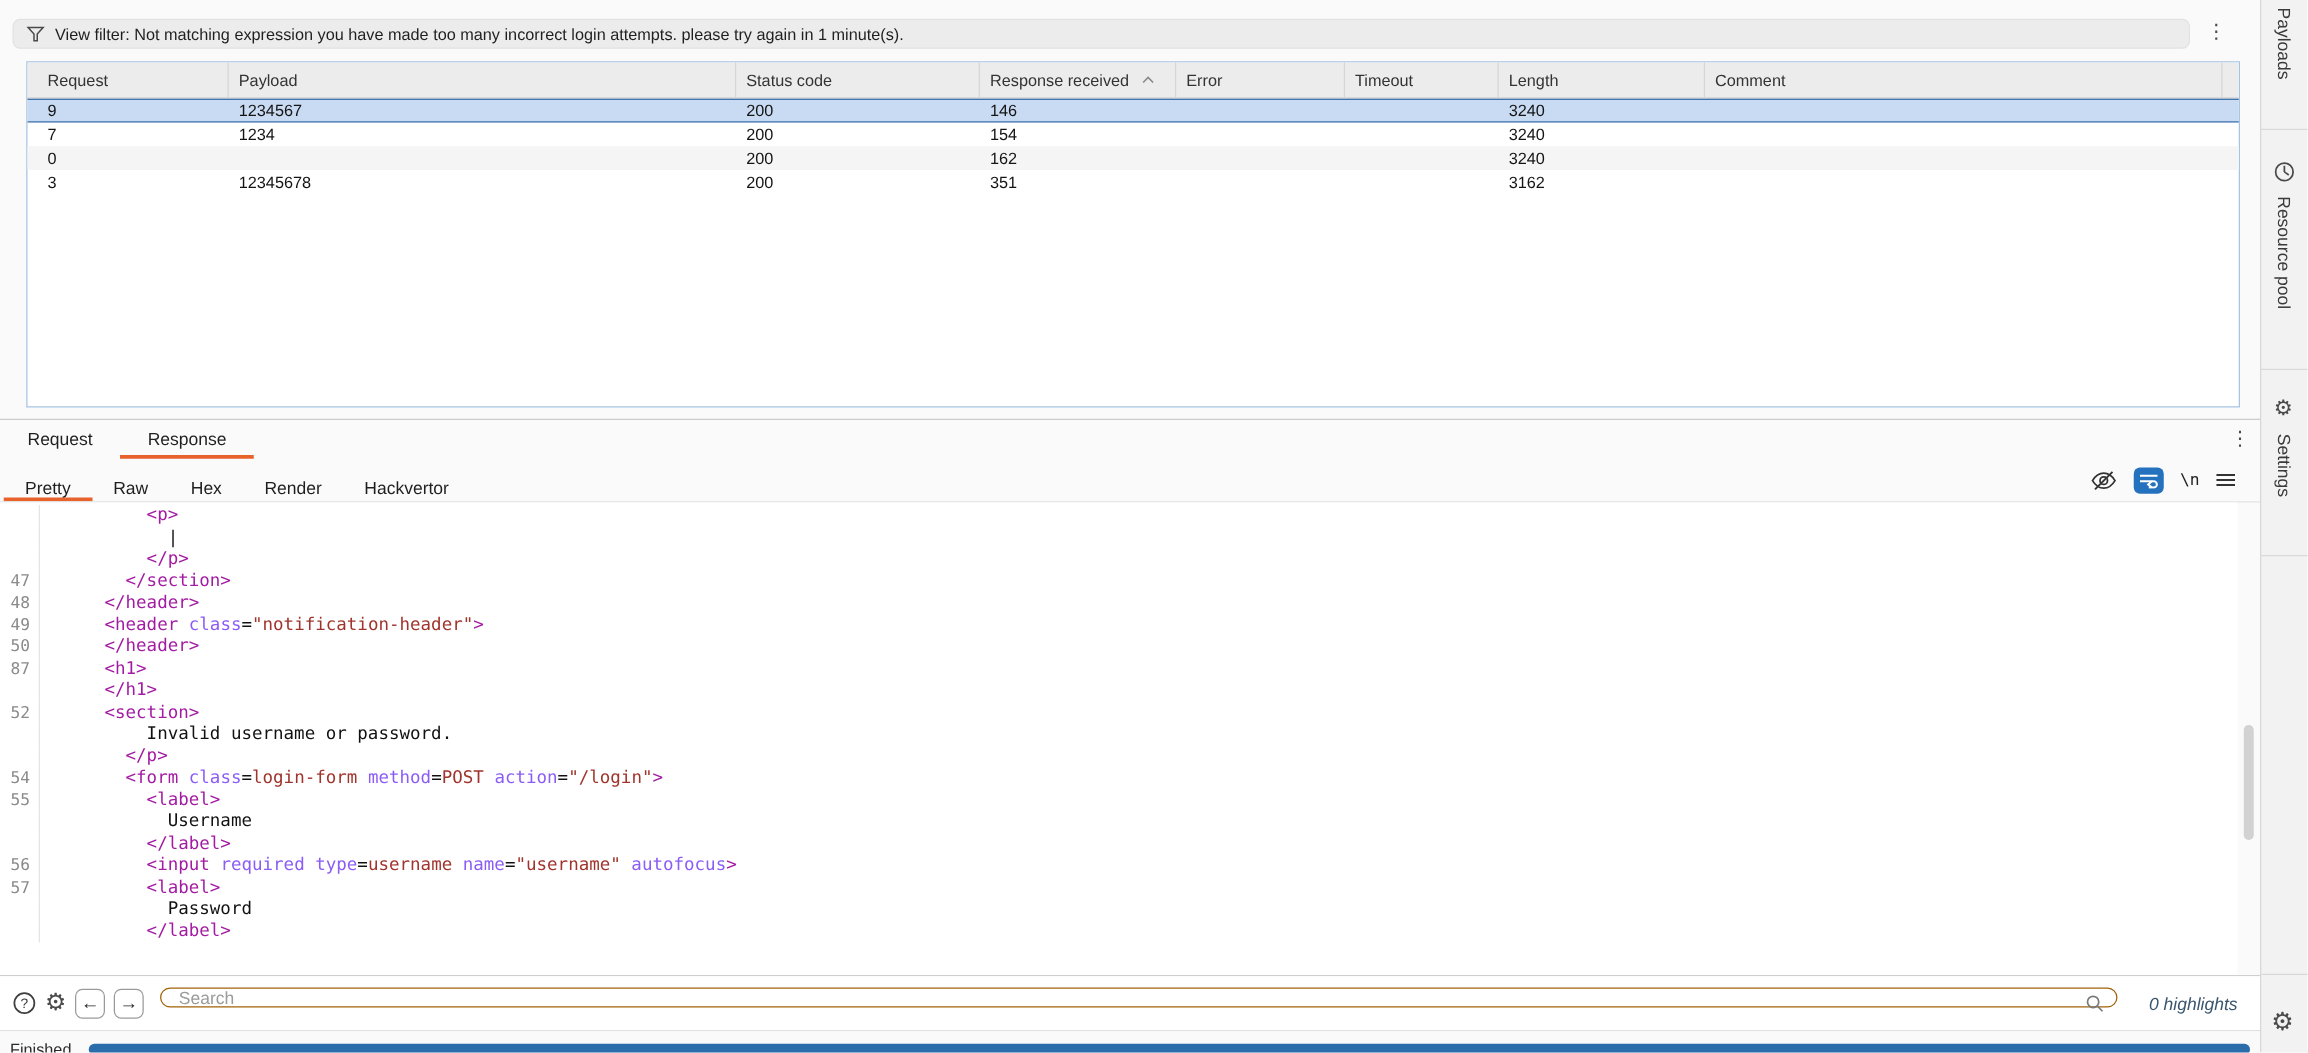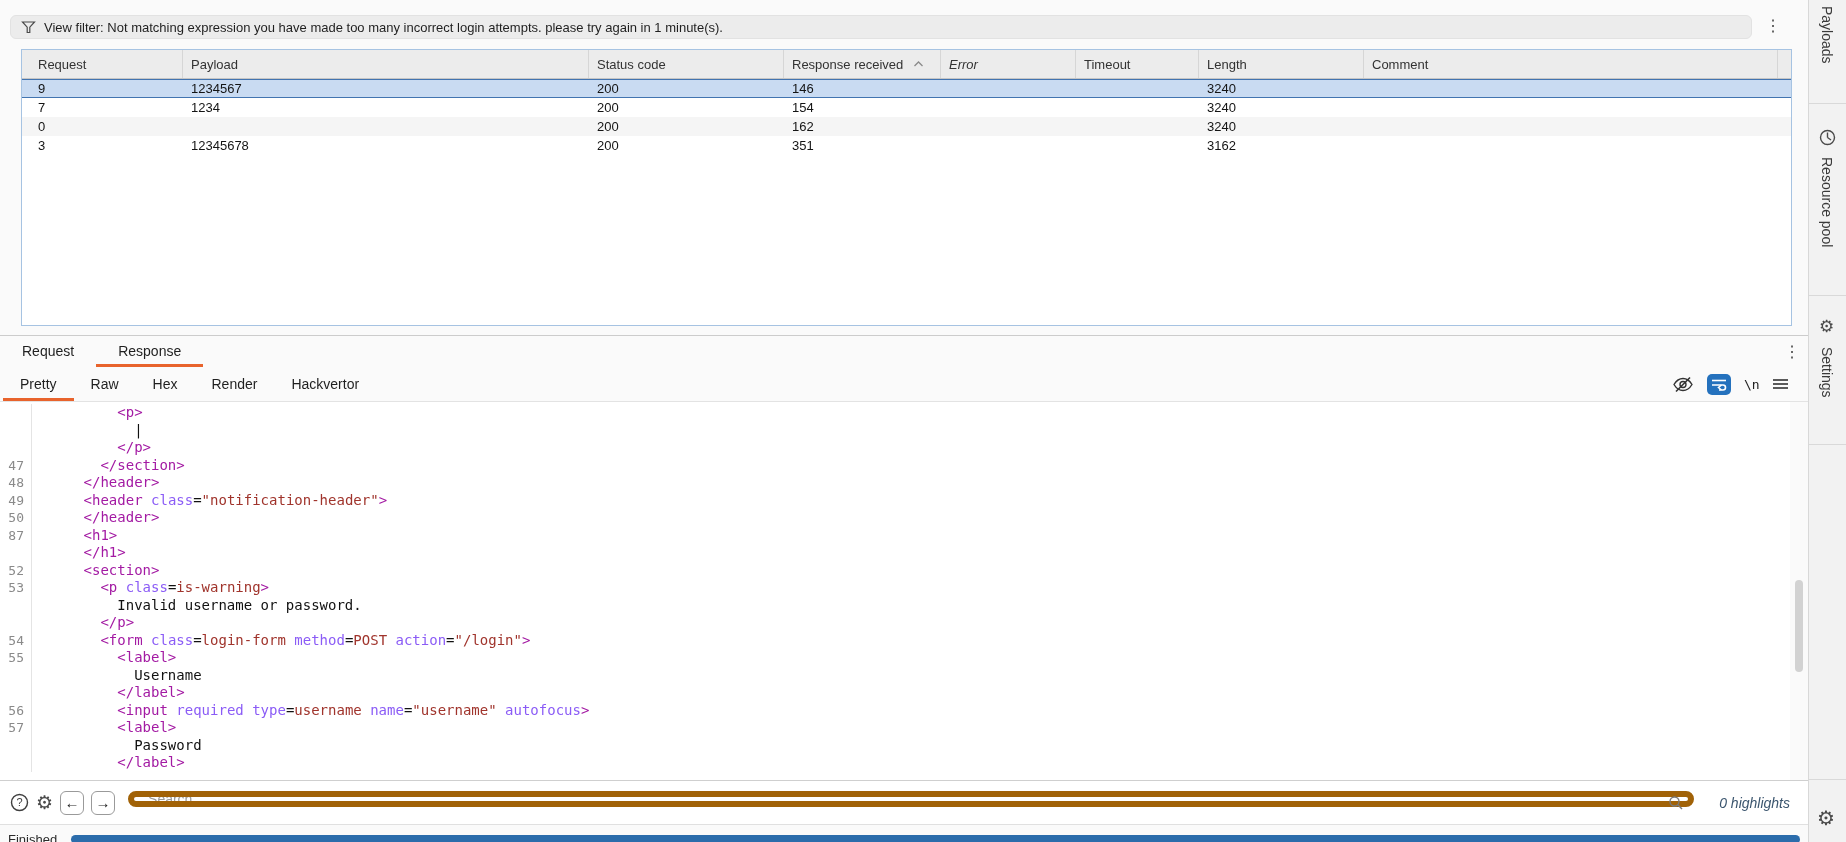--- a/index.html
+++ b/index.html
@@ -48,21 +48,21 @@
   .section-divider { position:absolute; left:0; top:323px; width:1808px; height:1px; background:#cccccc; }
 
   
   .editor-tabs { position:absolute; left:0; top:326px; height:29px; display:flex; }
   .etab {
     padding:0 22px; display:flex; align-items:center; font-size:14px; color:#1f1f1f;
     border-bottom:3px solid transparent; cursor:pointer;
   }
   .etab.active { border-bottom-color:#e8632c; }
 
-  .view-tabs { position:absolute; left:3px; top:357px; height:32px; display:flex; }
+  .view-tabs { position:absolute; left:3px; top:357px; height:32px; display:flex;align-items:flex-end; }
   .vtab {
     padding:0 17px; display:flex; align-items:center; font-size:14px; color:#1f1f1f;
     border-bottom:3px solid transparent; cursor:pointer;
   }
   .vtab.active { border-bottom-color:#e8632c; }
   .subtab-divider { position:absolute; left:0; top:389px; width:1808px; height:1px; background:#e3e3e3; }
 
   .editor-icons {
     position:absolute; left:1672px; top:357px; height:30px;
     display:flex; align-items:center; gap:13px;
@@ -96,21 +96,21 @@
     position:absolute; left:0; top:769px; width:1808px; height:43px; background:#fff;
     display:flex; align-items:center; padding:0 10px; gap:7px;
   }
   .round-btn {
     width:24px; height:24px; border:1px solid #9a9a9a; border-radius:6px; background:#fff;
     display:flex; align-items:center; justify-content:center;
     font-size:15px; color:#222; cursor:pointer;
   }
   .search-wrap { flex:1; position:relative; height:26px; margin:0 6px; }
   .search-wrap input {
-    width:100%; height:16px; border:6px solid #a16207; border-radius:12px;
+    width:100%; height:16px; border:1px solid #a16207; border-radius:12px;
     padding:0 32px 0 14px; font-size:14px; color:#ec4899; outline:none;
     font-family:"Liberation Sans", sans-serif; background:#fff;
   }
   .search-wrap input::placeholder { color:#9b9b9b; }
   .search-magnifier { position:absolute; right:10px; top:5px; }
   .highlights-label { font-size:14px; color:#3b556e; margin:0 8px 0 12px; white-space:nowrap;font-style:italic; }
 
   .statusbar-divider { position:absolute; left:0; top:812px; width:1808px; height:1px; background:#e0e0e0; }
   .status-bar {
     position:absolute; left:0; top:813px; width:1808px; height:29px; background:#fafafa;
@@ -156,21 +156,21 @@
         </div>
         <div class="th" style="width: 195px;">
           <span>Status code</span>
         </div>
         <div class="th" style="width: 157px;">
           <span>Response received</span>
           <svg width="11" height="8" viewBox="0 0 11 8">
             <polyline points="1.5,6 5.5,2 9.5,6" fill="none" stroke="#8a8a8a" stroke-width="1.3"></polyline>
           </svg>
         </div>
-        <div class="th" style="width: 135px; font-style: italic;">
+        <div class="th" style="width: 135px;">
           <span>Error</span>
         </div>
         <div class="th" style="width: 123px;">
           <span>Timeout</span>
         </div>
         <div class="th" style="width: 165px;">
           <span>Length</span>
         </div>
         <div class="th" style="width: 414px;">
           <span>Comment</span>
@@ -267,21 +267,20 @@
       <div class="code-line"><span class="gutter"></span><span class="code-text">          <span class="tk-t">&lt;p&gt;</span></span></div>
       <div class="code-line"><span class="gutter"></span><span class="code-text">            <span class="tk-x">|</span></span></div>
       <div class="code-line"><span class="gutter"></span><span class="code-text">          <span class="tk-t">&lt;/p&gt;</span></span></div>
       <div class="code-line"><span class="gutter">47</span><span class="code-text">        <span class="tk-t">&lt;/section&gt;</span></span></div>
       <div class="code-line"><span class="gutter">48</span><span class="code-text">      <span class="tk-t">&lt;/header&gt;</span></span></div>
       <div class="code-line"><span class="gutter">49</span><span class="code-text">      <span class="tk-t">&lt;header</span><span class="tk-a"> class</span><span class="tk-p">=</span><span class="tk-v">"notification-header"</span><span class="tk-t">&gt;</span></span></div>
       <div class="code-line"><span class="gutter">50</span><span class="code-text">      <span class="tk-t">&lt;/header&gt;</span></span></div>
       <div class="code-line"><span class="gutter">87</span><span class="code-text">      <span class="tk-t">&lt;h1&gt;</span></span></div>
       <div class="code-line"><span class="gutter"></span><span class="code-text">      <span class="tk-t">&lt;/h1&gt;</span></span></div>
       <div class="code-line"><span class="gutter">52</span><span class="code-text">      <span class="tk-t">&lt;section&gt;</span></span></div>
-      <div class="code-line"><span class="gutter">53</span><span class="code-text">        <span class="tk-t">&lt;p</span><span class="tk-a"> class</span><span class="tk-p">=</span><span class="tk-v">is-warning</span><span class="tk-t">&gt;</span></span></div>
       <div class="code-line"><span class="gutter"></span><span class="code-text">          <span class="tk-x">Invalid username or password.</span></span></div>
       <div class="code-line"><span class="gutter"></span><span class="code-text">        <span class="tk-t">&lt;/p&gt;</span></span></div>
       <div class="code-line"><span class="gutter">54</span><span class="code-text">        <span class="tk-t">&lt;form</span><span class="tk-a"> class</span><span class="tk-p">=</span><span class="tk-v">login-form</span><span class="tk-a"> method</span><span class="tk-p">=</span><span class="tk-v">POST</span><span class="tk-a"> action</span><span class="tk-p">=</span><span class="tk-v">"/login"</span><span class="tk-t">&gt;</span></span></div>
       <div class="code-line"><span class="gutter">55</span><span class="code-text">          <span class="tk-t">&lt;label&gt;</span></span></div>
       <div class="code-line"><span class="gutter"></span><span class="code-text">            <span class="tk-x">Username</span></span></div>
       <div class="code-line"><span class="gutter"></span><span class="code-text">          <span class="tk-t">&lt;/label&gt;</span></span></div>
       <div class="code-line"><span class="gutter">56</span><span class="code-text">          <span class="tk-t">&lt;input</span><span class="tk-a"> required</span><span class="tk-a"> type</span><span class="tk-p">=</span><span class="tk-v">username</span><span class="tk-a"> name</span><span class="tk-p">=</span><span class="tk-v">"username"</span><span class="tk-a"> autofocus</span><span class="tk-t">&gt;</span></span></div>
       <div class="code-line"><span class="gutter">57</span><span class="code-text">          <span class="tk-t">&lt;label&gt;</span></span></div>
       <div class="code-line"><span class="gutter"></span><span class="code-text">            <span class="tk-x">Password</span></span></div>
       <div class="code-line"><span class="gutter"></span><span class="code-text">          <span class="tk-t">&lt;/label&gt;</span></span></div>

